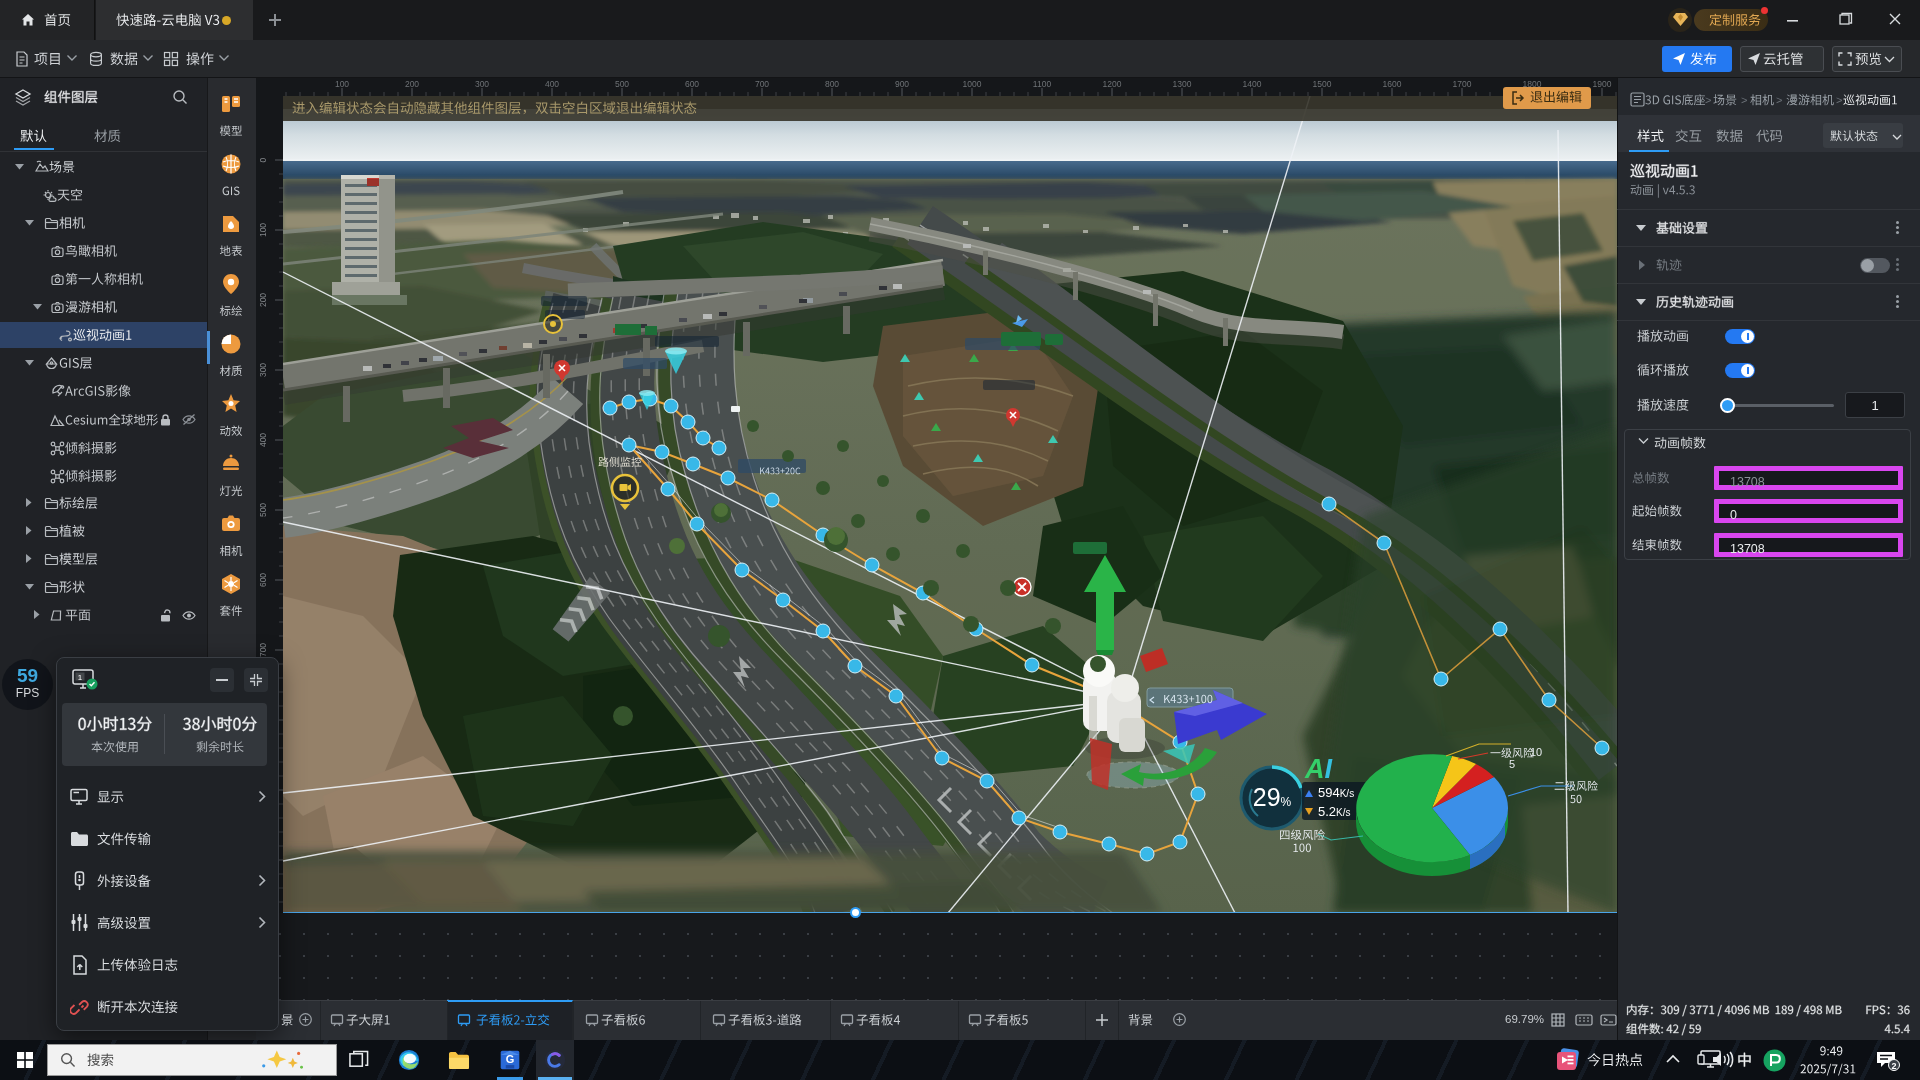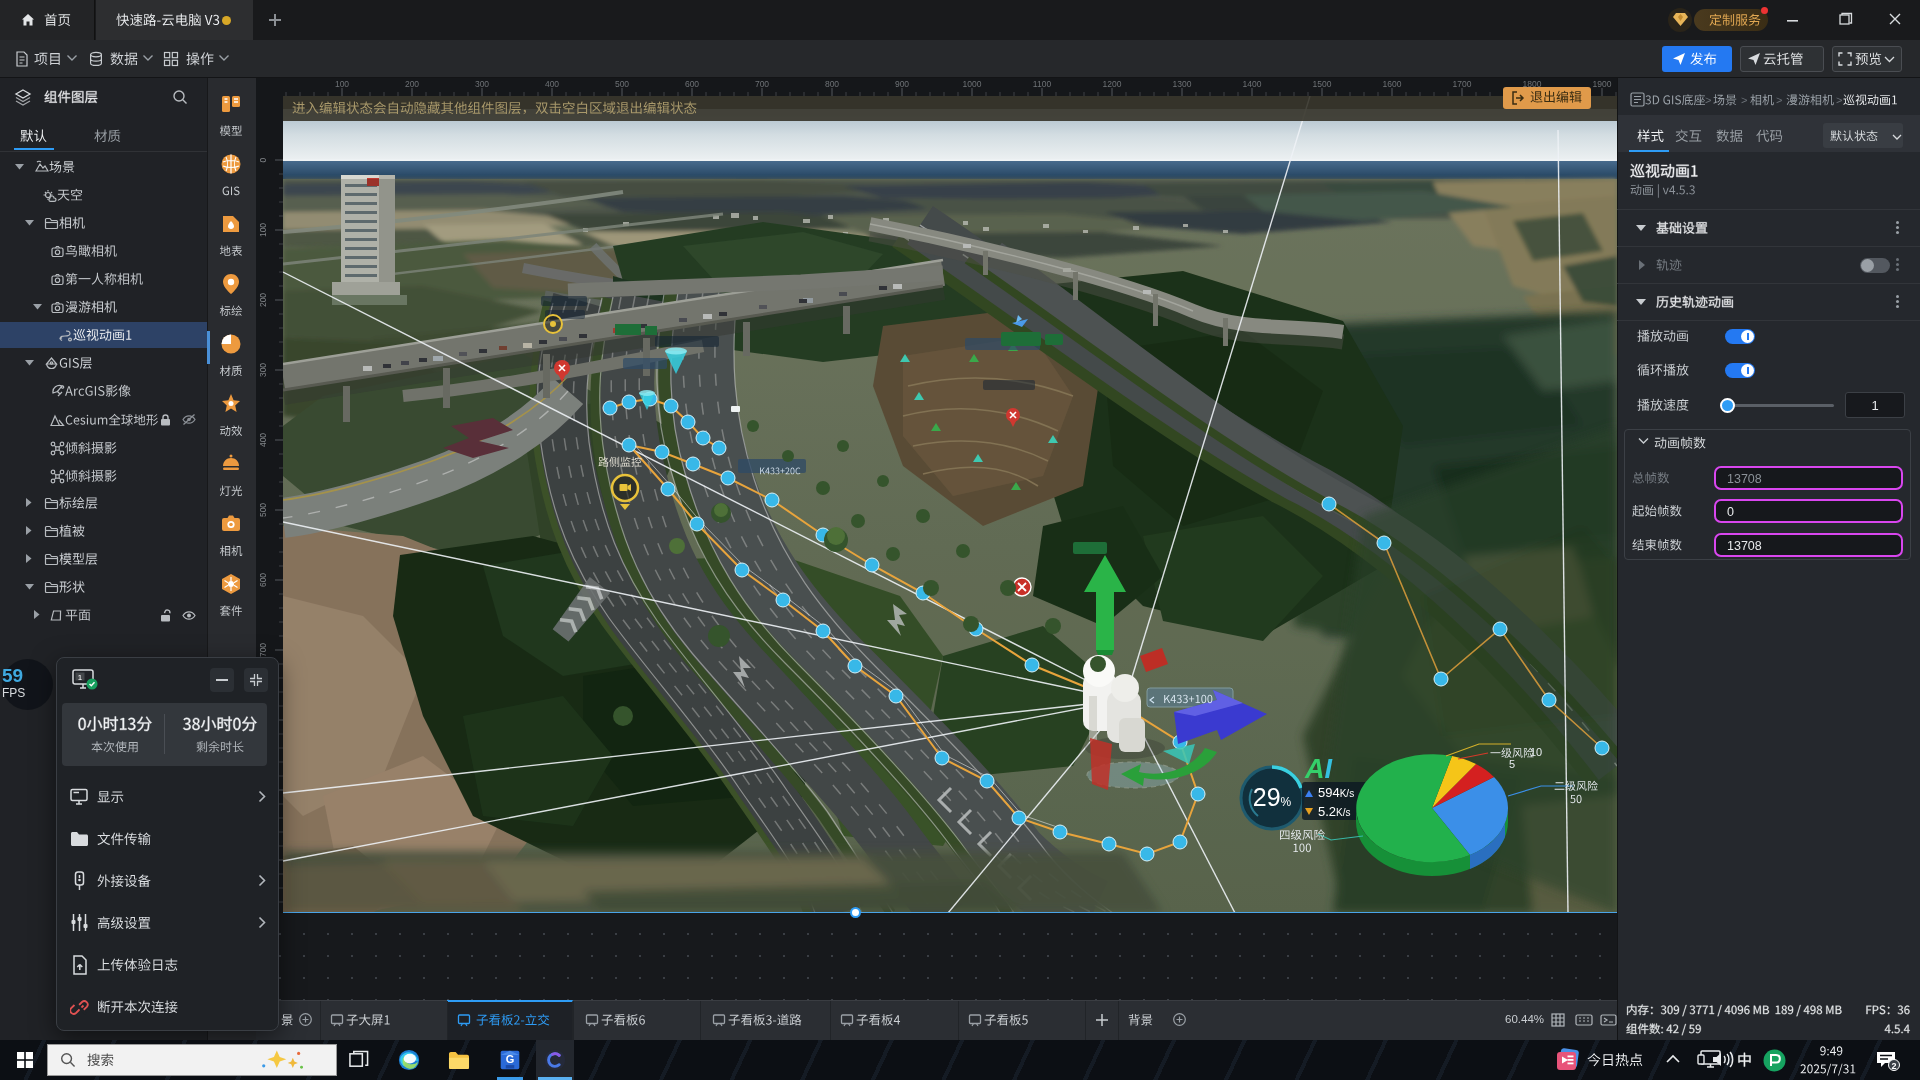--- a/index.html
+++ b/index.html
@@ -44,23 +44,23 @@
 .rpdiv{position:absolute;left:1617px;width:303px;height:1px;background:#32353a;z-index:11}
 .toggle-on{position:absolute;width:30px;height:15px;border-radius:8px;background:#2479f2;z-index:12}
 .toggle-on .knob{position:absolute;right:1px;top:1px;width:13px;height:13px;border-radius:50%;background:#fff}
 .knobline{position:absolute;right:6px;top:4px;width:2px;height:7px;background:#2479f2}
 #toggleoff{position:absolute;left:1860px;top:258px;width:30px;height:15px;border-radius:8px;background:#53585f;z-index:12}
 #toggleoff .knob{position:absolute;left:1px;top:1px;width:13px;height:13px;border-radius:50%;background:#9aa0a6}
 #slider-track{position:absolute;left:1722px;top:404px;width:112px;height:3px;background:#5a5f66;border-radius:2px;z-index:11}
 #slider-knob{position:absolute;left:1720px;top:398px;width:15px;height:15px;border-radius:50%;background:#2e9cf5;border:2px solid #fff;z-index:12}
 .valbox{position:absolute;background:#17191d;border:1px solid #3c4046;border-radius:3px;z-index:11;color:#e8eaec;font-size:13px;line-height:24px}
 #framebox{position:absolute;left:1624px;top:429px;width:287px;height:131px;border:1px solid #3c4046;border-radius:4px;z-index:11}
-.inputbox{position:absolute;left:1714px;width:189px;height:24px;background:#16181c;border:2px solid #d946ef;border-radius:7px;z-index:11;font-size:12.5px;line-height:22px;padding-left:11px;color:#e8eaec}
-
-#fpscirc{position:absolute;left:2px;top:659px;width:51px;height:51px;border-radius:50%;background:rgba(16,20,25,.92);z-index:40;}
+.inputbox{position:absolute;left:1714px;width:189px;height:24px;background:#16181c;border:5px solid #d946ef;border-radius:1px;z-index:11;font-size:12.5px;line-height:22px;padding-left:11px;color:#e8eaec}
+
+#fpscirc{position:absolute;left:2px;top:659px;width:51px;height:51px;border-radius:50%;background:rgba(16,20,25,.92);z-index:40;text-align:center}
 #fpscirc .n{color:#3fa9e0;font-size:19px;font-weight:bold;line-height:24px;margin-top:5px}
 #fpscirc .t{color:#d8dbde;font-size:12px;line-height:10px}
 #popup{position:absolute;left:56px;top:657px;width:223px;height:374px;background:#1f2226;border:1px solid #3a3e44;border-radius:8px;box-shadow:0 6px 24px rgba(0,0,0,.5);z-index:40}
 #statbox{position:absolute;left:62px;top:703px;width:205px;height:63px;background:#33373c;border-radius:4px;z-index:41}
 .pbtn{position:absolute;width:24px;height:24px;background:#2b2f34;border-radius:4px;z-index:41}
 
 #taskbar{position:absolute;left:0;top:1040px;width:1920px;height:40px;background:#0c0f14;z-index:50}
 #taskbar .streaks{position:absolute;left:0;top:0;width:100%;height:100%;background:repeating-linear-gradient(115deg,transparent 0 38px,#1d2734 38px 42px,transparent 42px 64px);opacity:.5}
 #searchbox{position:absolute;left:47px;top:1044px;width:290px;height:32px;background:#f2f2f2;border:1px solid #9a9a9a;z-index:51}
 #cactive{position:absolute;left:536px;top:1040px;width:38px;height:40px;background:#23272e;z-index:51}
@@ -272,21 +272,21 @@
 
 <div id="dotarea"></div>
 <div id="selline"></div>
     <div id="selhandle"></div>
 <svg class="abs" style="left:260px;top:932px;z-index:9" width="10" height="14" viewBox="0 0 10 14">
       <path d="M2 2L8 7L2 12" fill="none" stroke="#8b9198" stroke-width="1.8"></path>
     </svg>
 
 <div id="bottombar"></div>
 <div id="btabactive"></div>
-<div class="abs" style="left:1505px;top:1013px;color:#c8ccd0;font-size:11.5px;z-index:11">60.44%</div>
+<div class="abs" style="left:1505px;top:1013px;color:#c8ccd0;font-size:11.5px;z-index:11">69.79%</div>
 <svg class="abs" style="left:1551px;top:1012px;z-index:11" width="70" height="16" viewBox="0 0 70 16">
       <g stroke="#b2b7bc" stroke-width="1.2" fill="none">
         <rect x="1" y="2" width="12" height="12"></rect>
         <path d="M5 2V14M9 2V14M1 6H13M1 10H13"></path>
         <rect x="25" y="3" width="16" height="10" rx="1.5"></rect>
         <path d="M28 6H30M32 6H34M36 6H38M28 9H30M32 9H34M36 9H38"></path>
         <rect x="50" y="3" width="15" height="10" rx="1.5"></rect>
         <path d="M53 6L56 8L53 10M58 10H62"></path>
       </g>
     </svg>

